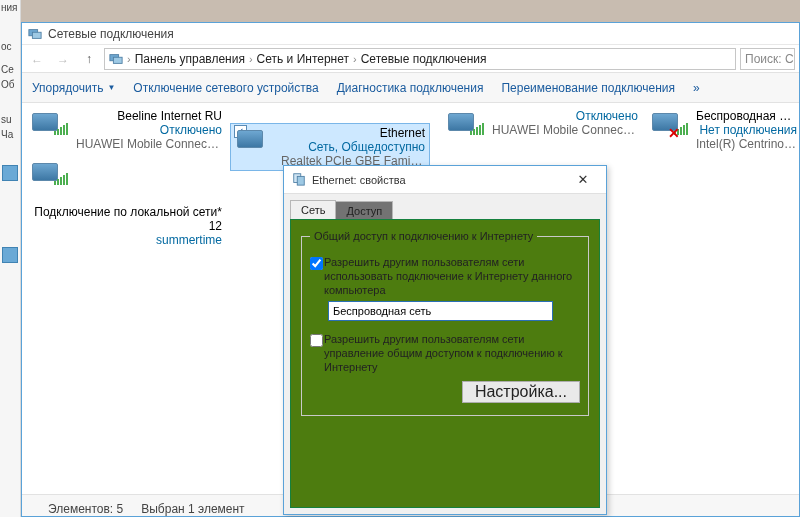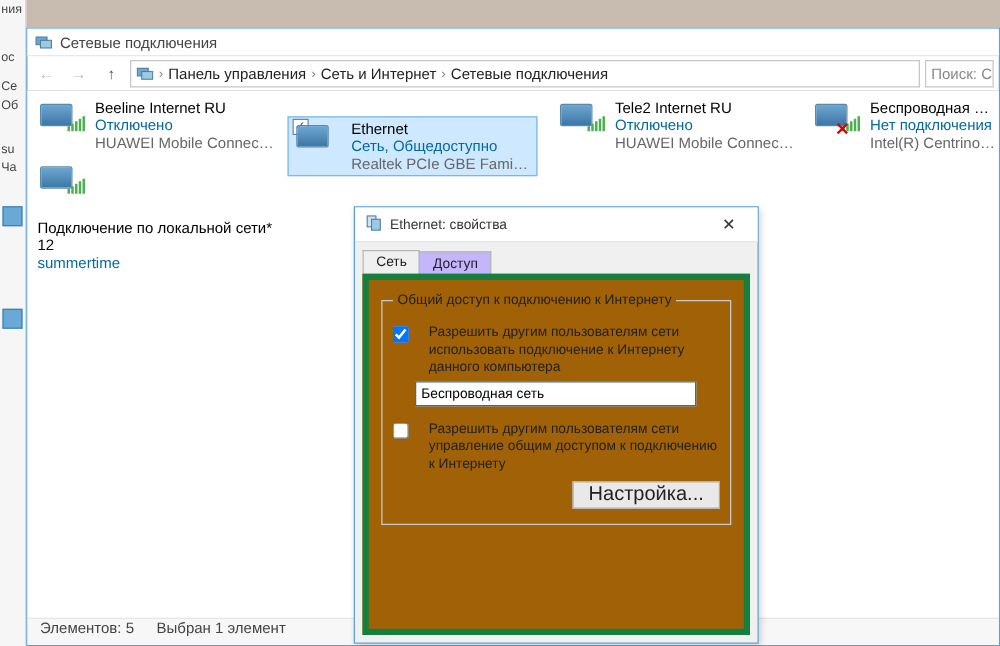--- a/index.html
+++ b/index.html
@@ -156,40 +156,40 @@
   .bars span:nth-child(1){height:4px}
   .bars span:nth-child(2){height:6px}
   .bars span:nth-child(3){height:8px}
   .bars span:nth-child(4){height:10px}
   .bars span:nth-child(5){height:12px}
   .redx {
     position: absolute;
     left: 18px; top: 16px;
     color: #d00; font-weight: bold; font-size: 14px;
   }
-  .conn .txt { overflow: hidden; }
+  .conn .txt { overflow: hidden; text-align: right; }
   .conn .name { color: #000; white-space: nowrap; overflow: hidden; text-overflow: ellipsis;}
   .conn .status { color: #0369a1; white-space: nowrap; overflow: hidden; text-overflow: ellipsis;}
   .conn .dev { color: #666; white-space: nowrap; overflow: hidden; text-overflow: ellipsis;}
   .checkmark {
     position: absolute;
     left: -1px; top: -1px;
     width: 13px; height: 13px;
     border: 1px solid #5a8bb5;
     background: #fff;
     font-size: 10px; line-height: 11px; text-align: center;
     color: #1a5b9e;
   }
   .statusbar {
     height: 22px;
     background: #f7f7f7;
     border-top: 1px solid #e2e2e2;
-    display: flex; align-items: flex-start;
+    display: flex; align-items: flex-end;
     gap: 18px;
-    padding: 0 10px;
+    padding: 0 26px;
     color: #444;
   }
   
   .dialog {
     position: absolute;
     left: 283px; top: 165px;
     width: 324px; height: 350px;
     background: #f0f0f0;
     border: 1px solid #5aa2d8;
     box-shadow: 2px 2px 6px rgba(0,0,0,0.2);
@@ -218,42 +218,42 @@
   }
   .tabbtn {
     padding: 3px 10px;
     background: #f0f0f0;
     border: 1px solid #b7b7b7;
     border-bottom: none;
     margin-right: -1px;
     color: #222;
   }
   .tabbtn.active {
-    background: #c4b5fd;
+    background: #737373;
     position: relative; top: 1px;
   }
   .tabbody {
     flex: 1;
     margin: 0 6px 6px 6px;
-    background: #a16207;
-    border: 5px solid #15803d;
+    background: #4d7c0f;
+    border: 1px solid #15803d;
     padding: 10px 10px;
     position: relative;
   }
   fieldset.grp {
     border: 1px solid #c9c9c9;
     padding: 10px 8px 12px 8px;
     margin: 0;
   }
   fieldset.grp legend {
     padding: 0 4px;
     color: #222;
   }
   .chkrow {
-    display: flex; align-items: flex-start; gap: 16px;
+    display: flex; align-items: flex-start; gap: 1px;
     margin: 4px 0;
   }
   .chkrow input[type=checkbox] {
     margin: 1px 0 0 0;
     width: 13px; height: 13px;
   }
   .chkrow label { flex:1; line-height: 1.25; color: #222;}
   .lbl { margin: 6px 0 2px 18px; color: #222;}
   .txtinput {
     margin: 0 0 8px 18px;
@@ -327,20 +327,30 @@
       <span class="chev">›</span>
       <span class="crumb">Сеть и Интернет</span>
       <span class="chev">›</span>
       <span class="crumb">Сетевые подключения</span>
     </div>
     <div class="searchbox">
       <span>Поиск: С</span>
     </div>
   </div>
 
+  <div class="cmdbar">
+    <span class="cmd">
+        <span>Упорядочить</span>
+        <span class="dd">▼</span>
+      </span>
+    <span class="cmd">Отключение сетевого устройства</span>
+    <span class="cmd">Диагностика подключения</span>
+    <span class="cmd">Переименование подключения</span>
+    <span class="cmd">»</span>
+  </div>
 
   <div class="content">
 
     <div class="conn" style="left:4px; top:4px;">
       <div class="ic">
           <div class="monitor"></div>
           <div class="bars">
             <span></span>
             <span></span>
             <span></span>
@@ -370,21 +380,20 @@
           <div class="monitor"></div>
           <div class="bars">
             <span></span>
             <span></span>
             <span></span>
             <span></span>
             <span></span>
           </div>
         </div>
       <div class="txt">
-        <div class="name">Tele2 Internet RU</div>
         <div class="status">Отключено</div>
         <div class="dev">HUAWEI Mobile Connect - 3G Mo...</div>
       </div>
     </div>
     <div class="conn" style="left:624px; top:4px; width:155px;">
       <div class="ic">
           <div class="monitor"></div>
           <div class="bars">
             <span></span>
             <span></span>

